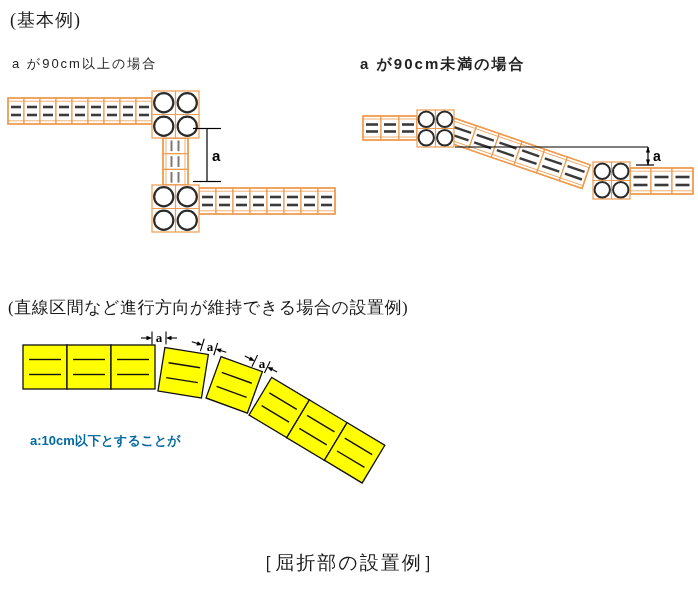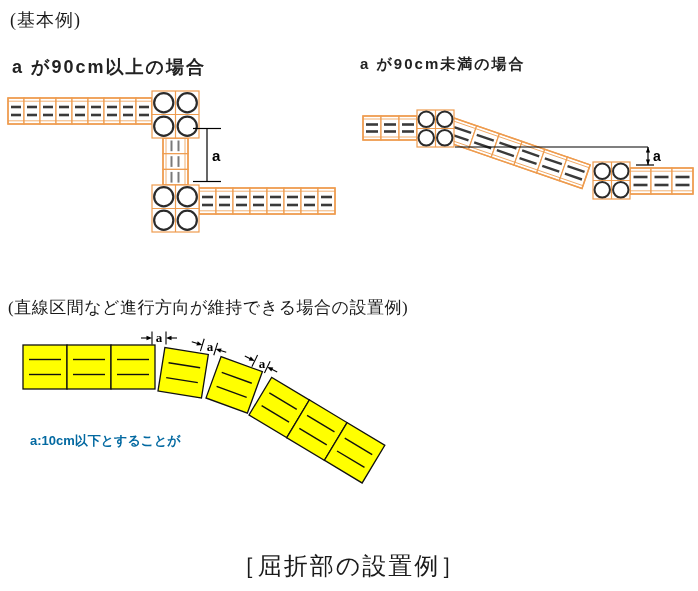--- a/index.html
+++ b/index.html
@@ -3,26 +3,26 @@
 <meta charset="utf-8">
 <style>
   html,body{margin:0;padding:0;background:#fff;}
   .page{
     position:relative;width:698px;height:591px;background:var(--background,#fff);
     overflow:hidden;font-family:"Liberation Sans","DejaVu Sans",sans-serif;color:#1a1a1a;
   }
   .txt{position:absolute;white-space:nowrap;}
   .serif{font-family:"Liberation Serif","DejaVu Serif",serif;}
   .title-basic{left:10px;top:8px;font-size:18px;letter-spacing:1px;}
-  .label-left{left:12px;top:55px;font-size:18px;letter-spacing:2px;font-weight:bold;color:#222;}
+  .label-left{left:12px;top:55px;font-size:13px;letter-spacing:2px;font-weight:normal;color:#222;}
   .label-right{left:360px;top:55px;font-size:15px;letter-spacing:2px;font-weight:bold;color:#222;}
   .heading-curve{left:8px;top:272px;font-size:17px;letter-spacing:0.5px;margin-top:24px;}
   .note{left:30px;top:431px;font-size:13px;line-height:19px;color:#0369a1;font-weight:bold;}
   .note .l2{padding-left:13px;}
-  .caption-footer{left:0;top:550px;width:698px;text-align:center;font-size:24px;letter-spacing:2px;}
+  .caption-footer{left:0;top:550px;width:698px;text-align:center;font-size:19px;letter-spacing:2px;}
   svg{position:absolute;left:0;top:0;}
   
   .cell{fill:#fff;stroke:var(--orange-outline,#EE9C4F);stroke-width:1.2;}
   .oin{stroke:var(--orange-outline,#EE9C4F);stroke-width:0.8;}
   .ostroke{fill:none;stroke:var(--orange-outline,#EE9C4F);stroke-width:1.5;}
   .bar{stroke:var(--bar-dark,#3A3A3A);stroke-width:2.6;}
   .bard{stroke:var(--bar-dark,#3A3A3A);stroke-width:2.4;}
   .barv{stroke:var(--bar-gray,#7A7A7A);stroke-width:2;}
   .circ{fill:#fff;stroke:#2b2b2b;stroke-width:2.2;}
   .circ2{fill:#fff;stroke:#2b2b2b;stroke-width:2;}

